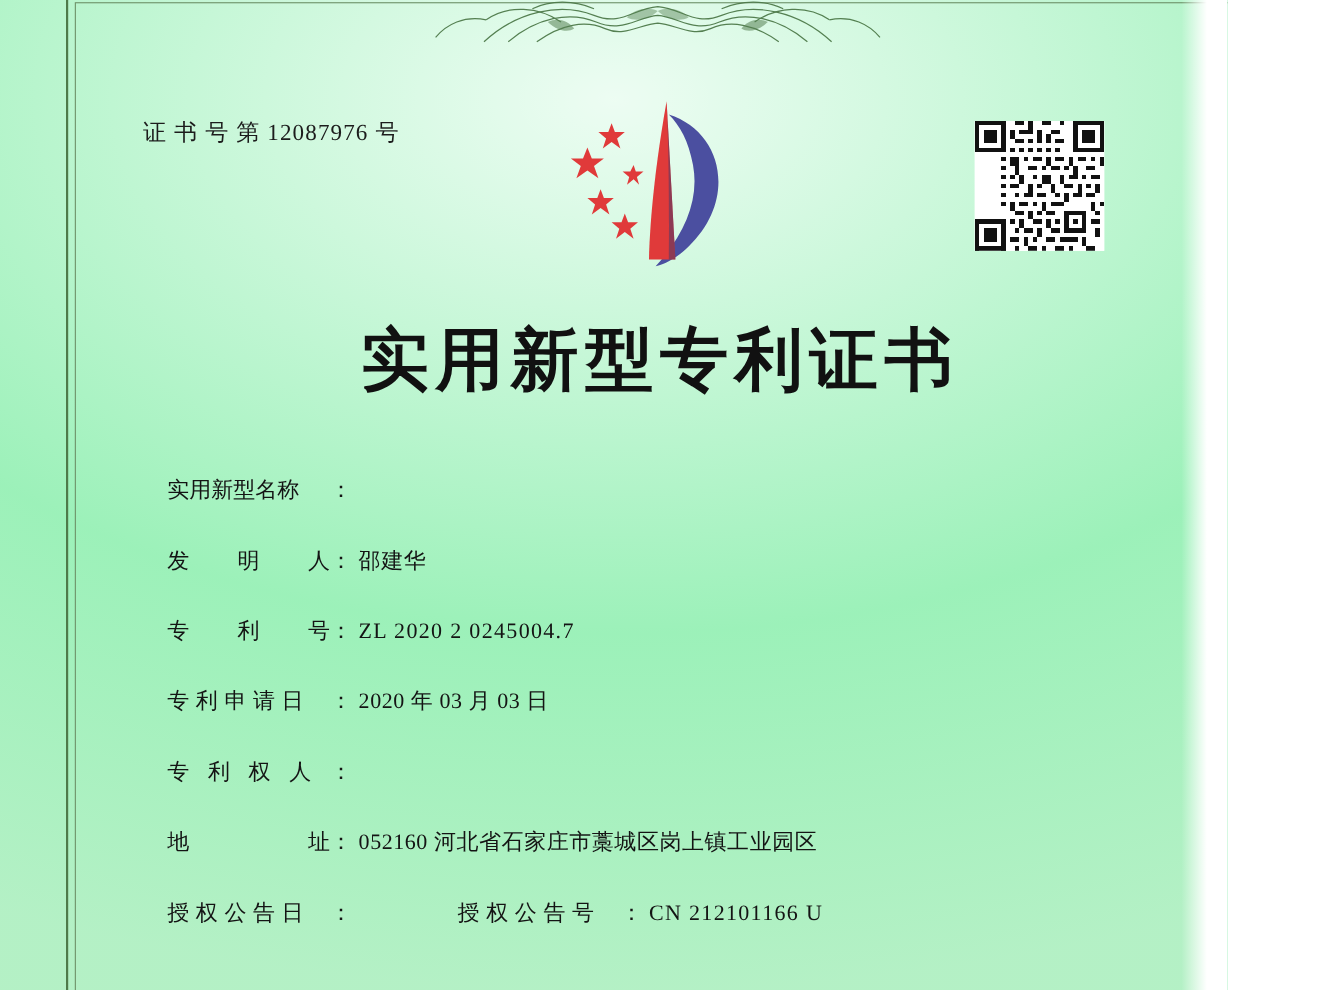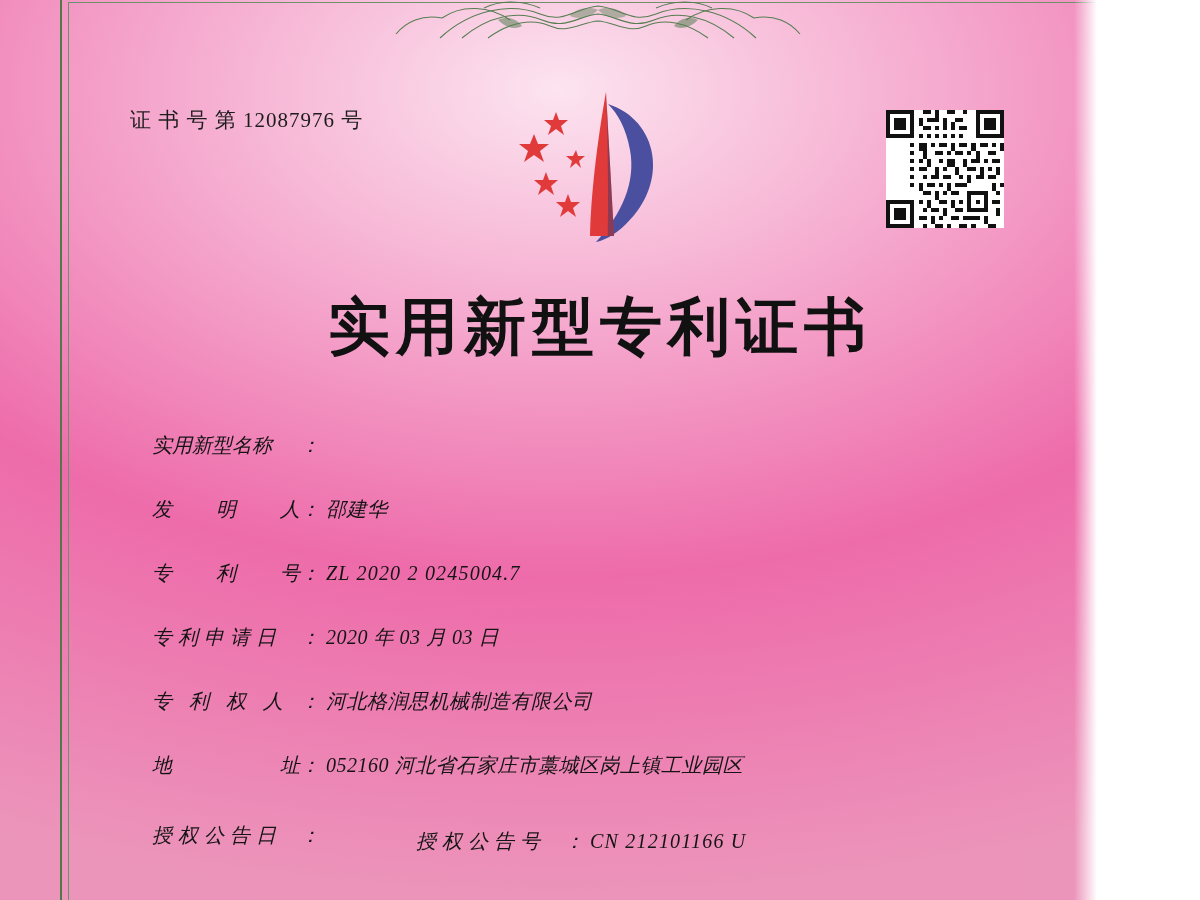--- a/index.html
+++ b/index.html
@@ -11,21 +11,21 @@
     width: 1200px;
     height: 900px;
     overflow: hidden;
     font-family: "Liberation Serif", serif;
   }
 
   #certificate {
     position: relative;
     width: 1116px;
     height: 900px;
-    background: #ec4899;
+    background: #86efac;
     overflow: hidden;
   }
 
   
   .page-tint {
     position: absolute;
     inset: 0;
     background:
       radial-gradient(120% 90% at 50% 10%, rgba(255,255,255,0.85), rgba(244,248,238,0.2) 60%, rgba(236,242,228,0.45) 100%);
     pointer-events: none;
@@ -125,21 +125,20 @@
     top: 432px;
     width: 900px;
   }
   .field-row {
     display: flex;
     align-items: baseline;
     margin-bottom: 37px;
     font-size: 20px;
     color: #141414;
     white-space: nowrap;
-    font-style: italic;
   }
   .field-label {
     display: inline-block;
     width: 148px;
     letter-spacing: 0px;
   }
   .label-spread-3 { letter-spacing: 12px; }
   .label-spread-2 { letter-spacing: 6px; }
   .field-colon {
     margin-right: 6px;
@@ -154,21 +153,20 @@
 
   
   .field-row.split {
     margin-bottom: 0;
     align-items: center;
   }
   .split-second {
     margin-left: 90px;
     display: flex;
     align-items: baseline;
-    margin-top: 12px;
   }
   .split-second .field-label {
     width: 148px;
   }
 </style>
 </head>
 <body>
 
 <div id="certificate">
 
@@ -380,21 +378,20 @@
 
     <div class="field-row">
       <span class="field-label label-spread-2">专利申请日</span>
       <span class="field-colon">：</span>
       <span class="field-value">2020 年 03 月 03 日</span>
     </div>
 
     <div class="field-row">
       <span class="field-label label-spread-2">专 利 权 人</span>
       <span class="field-colon">：</span>
-      <span class="field-value">河北格润思机械制造有限公司</span>
     </div>
 
     <div class="field-row">
       <span class="field-label label-spread-3">地　　　址</span>
       <span class="field-colon">：</span>
       <span class="field-value">052160 河北省石家庄市藁城区岗上镇工业园区</span>
     </div>
 
     <div class="field-row split">
       <span class="field-label label-spread-2">授权公告日</span>

